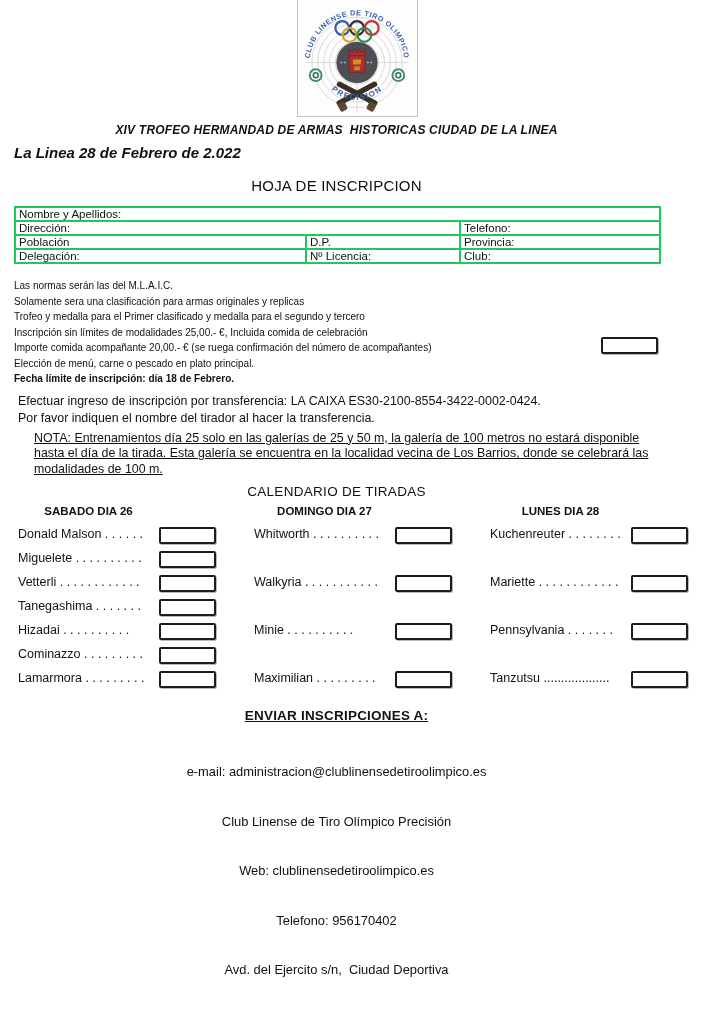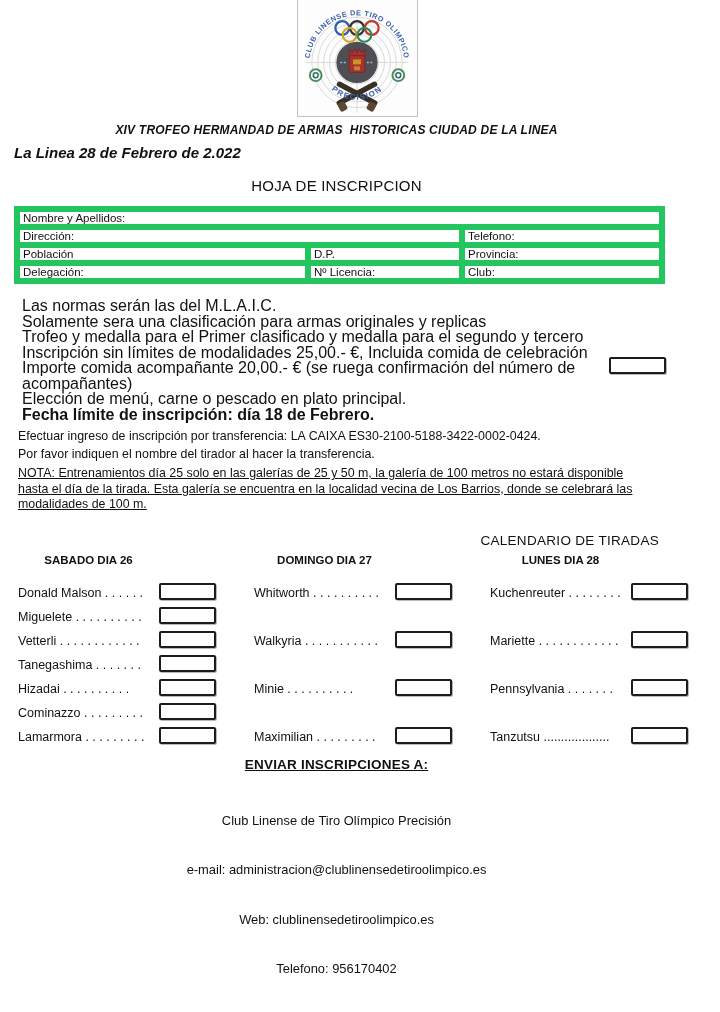--- a/index.html
+++ b/index.html
@@ -13,40 +13,40 @@
 
   .content { position:absolute; left:14px; top:117px; width:645px; }
 
   .title { margin-top:6px; text-align:center; font-size:12px; font-weight:bold;
            font-style:italic; white-space:pre; letter-spacing:.2px; }
   .subtitle { margin-top:7px; text-align:left; font-size:15px; font-weight:bold; font-style:italic; }
   .form-title { margin-top:16px; text-align:center; font-size:15px; font-weight:normal; letter-spacing:.2px; }
 
   
   table.reg { margin-top:12px; width:645px; border-collapse:collapse; table-layout:fixed; }
-  table.reg td { border:6px solid #22c55e; height:13px; padding:0 3px; font-size:11.5px;
+  table.reg td { border:2px solid #22c55e; height:13px; padding:0 3px; font-size:11.5px;
                  line-height:12px; vertical-align:middle; overflow:hidden; white-space:nowrap; }
 
   
-  .rules { position:relative; margin-top:14px; margin-left:8px; font-size:16px; line-height:15.5px; }
+  .rules { position:relative; margin-top:14px; margin-left:0; font-size:10px; line-height:15.5px; }
   .rules .bold { font-weight:bold; }
   .entry-box { display:inline-block; width:57px; height:17px; border:2px solid #1c1c1c;
                background:#fff; border-radius:2px; box-shadow:1px 1px 0 rgba(0,0,0,.28); }
   .comida-box { position:absolute; left:587px; top:59px; }
 
   .payment { margin-top:6px; margin-left:4px; font-size:12.4px; line-height:17.5px; }
-  .nota { margin-top:3px; margin-left:4px; font-size:12.4px; line-height:15.6px; }
+  .nota { margin-top:3px; margin-left:20px; font-size:12.4px; line-height:15.6px; }
   .nota div { text-decoration:underline; }
 
-  .cal-title { margin-top:20px; text-align:right; font-size:13.5px; letter-spacing:.3px; }
+  .cal-title { margin-top:7px; text-align:center; font-size:13.5px; letter-spacing:.3px; }
 
   .cal-grid { margin-top:6px; margin-left:4px; width:640px; display:grid;
               grid-template-columns:198px 198px 198px; column-gap:38px; }
   .cal-head { font-size:11.5px; font-weight:bold; text-align:center; padding-right:57px; height:22px; }
-  .cal-cell { display:flex; align-items:flex-end; height:24px; font-size:12.5px; white-space:pre; }
+  .cal-cell { display:flex; align-items:flex-start; height:24px; font-size:12.5px; white-space:pre; }
   .cal-cell .entry-box { margin-left:auto; flex:0 0 57px; }
 
   .send-title { margin-top:13px; text-align:center; font-size:13.5px; font-weight:bold;
                 text-decoration:underline; letter-spacing:.2px; }
   .contact { margin-top:8px; text-align:center; font-size:12.9px; line-height:16.5px; white-space:pre; }
 
   
   .logo-box svg { display:block; width:100%; height:100%; }
 </style>
 </head>
@@ -158,21 +158,21 @@
       <div>Solamente sera una clasificación para armas originales y replicas</div>
       <div>Trofeo y medalla para el Primer clasificado y medalla para el segundo y tercero</div>
       <div>Inscripción sin límites de modalidades 25,00.- €, Incluida comida de celebración</div>
       <div>Importe comida acompañante 20,00.- € (se ruega confirmación del número de acompañantes)</div>
       <div>Elección de menú, carne o pescado en plato principal.</div>
       <div class="bold">Fecha límite de inscripción: día 18 de Febrero.</div>
       <span class="entry-box comida-box"></span>
     </div>
 
     <div class="payment">
-      <div>Efectuar ingreso de inscripción por transferencia: LA CAIXA ES30-2100-5188-3422-0002-0424.</div>
+      <div>Efectuar ingreso de inscripción por transferencia: LA CAIXA ES30-2100-8554-3422-0002-0424.</div>
       <div>Por favor indiquen el nombre del tirador al hacer la transferencia.</div>
     </div>
 
     <div class="nota">
       <div>NOTA: Entrenamientos día 25 solo en las galerías de 25 y 50 m, la galería de 100 metros no estará disponible</div>
       <div>hasta el día de la tirada. Esta galería se encuentra en la localidad vecina de Los Barrios, donde se celebrará las</div>
       <div>modalidades de 100 m.</div>
     </div>
 
     <div class="cal-title">CALENDARIO DE TIRADAS</div>
@@ -237,22 +237,22 @@
         <span>Maximilian . . . . . . . . .</span>
         <span class="entry-box"></span></div>
       <div class="cal-cell">
         <span>Tanzutsu ...................</span>
         <span class="entry-box"></span></div>
     </div>
 
     <div class="send-title">ENVIAR INSCRIPCIONES A:</div>
 
     <div class="contact">
+      <div>e-mail: administracion@clublinensedetiroolimpico.es</div>
       <div>Club Linense de Tiro Olímpico Precisión</div>
-      <div>e-mail: administracion@clublinensedetiroolimpico.es</div>
       <div>Web: clublinensedetiroolimpico.es</div>
       <div>Telefono: 956170402</div>
       <div>Avd. del Ejercito s/n,  Ciudad Deportiva</div>
       
       
     </div>
 
   </div>
 </div>
 

